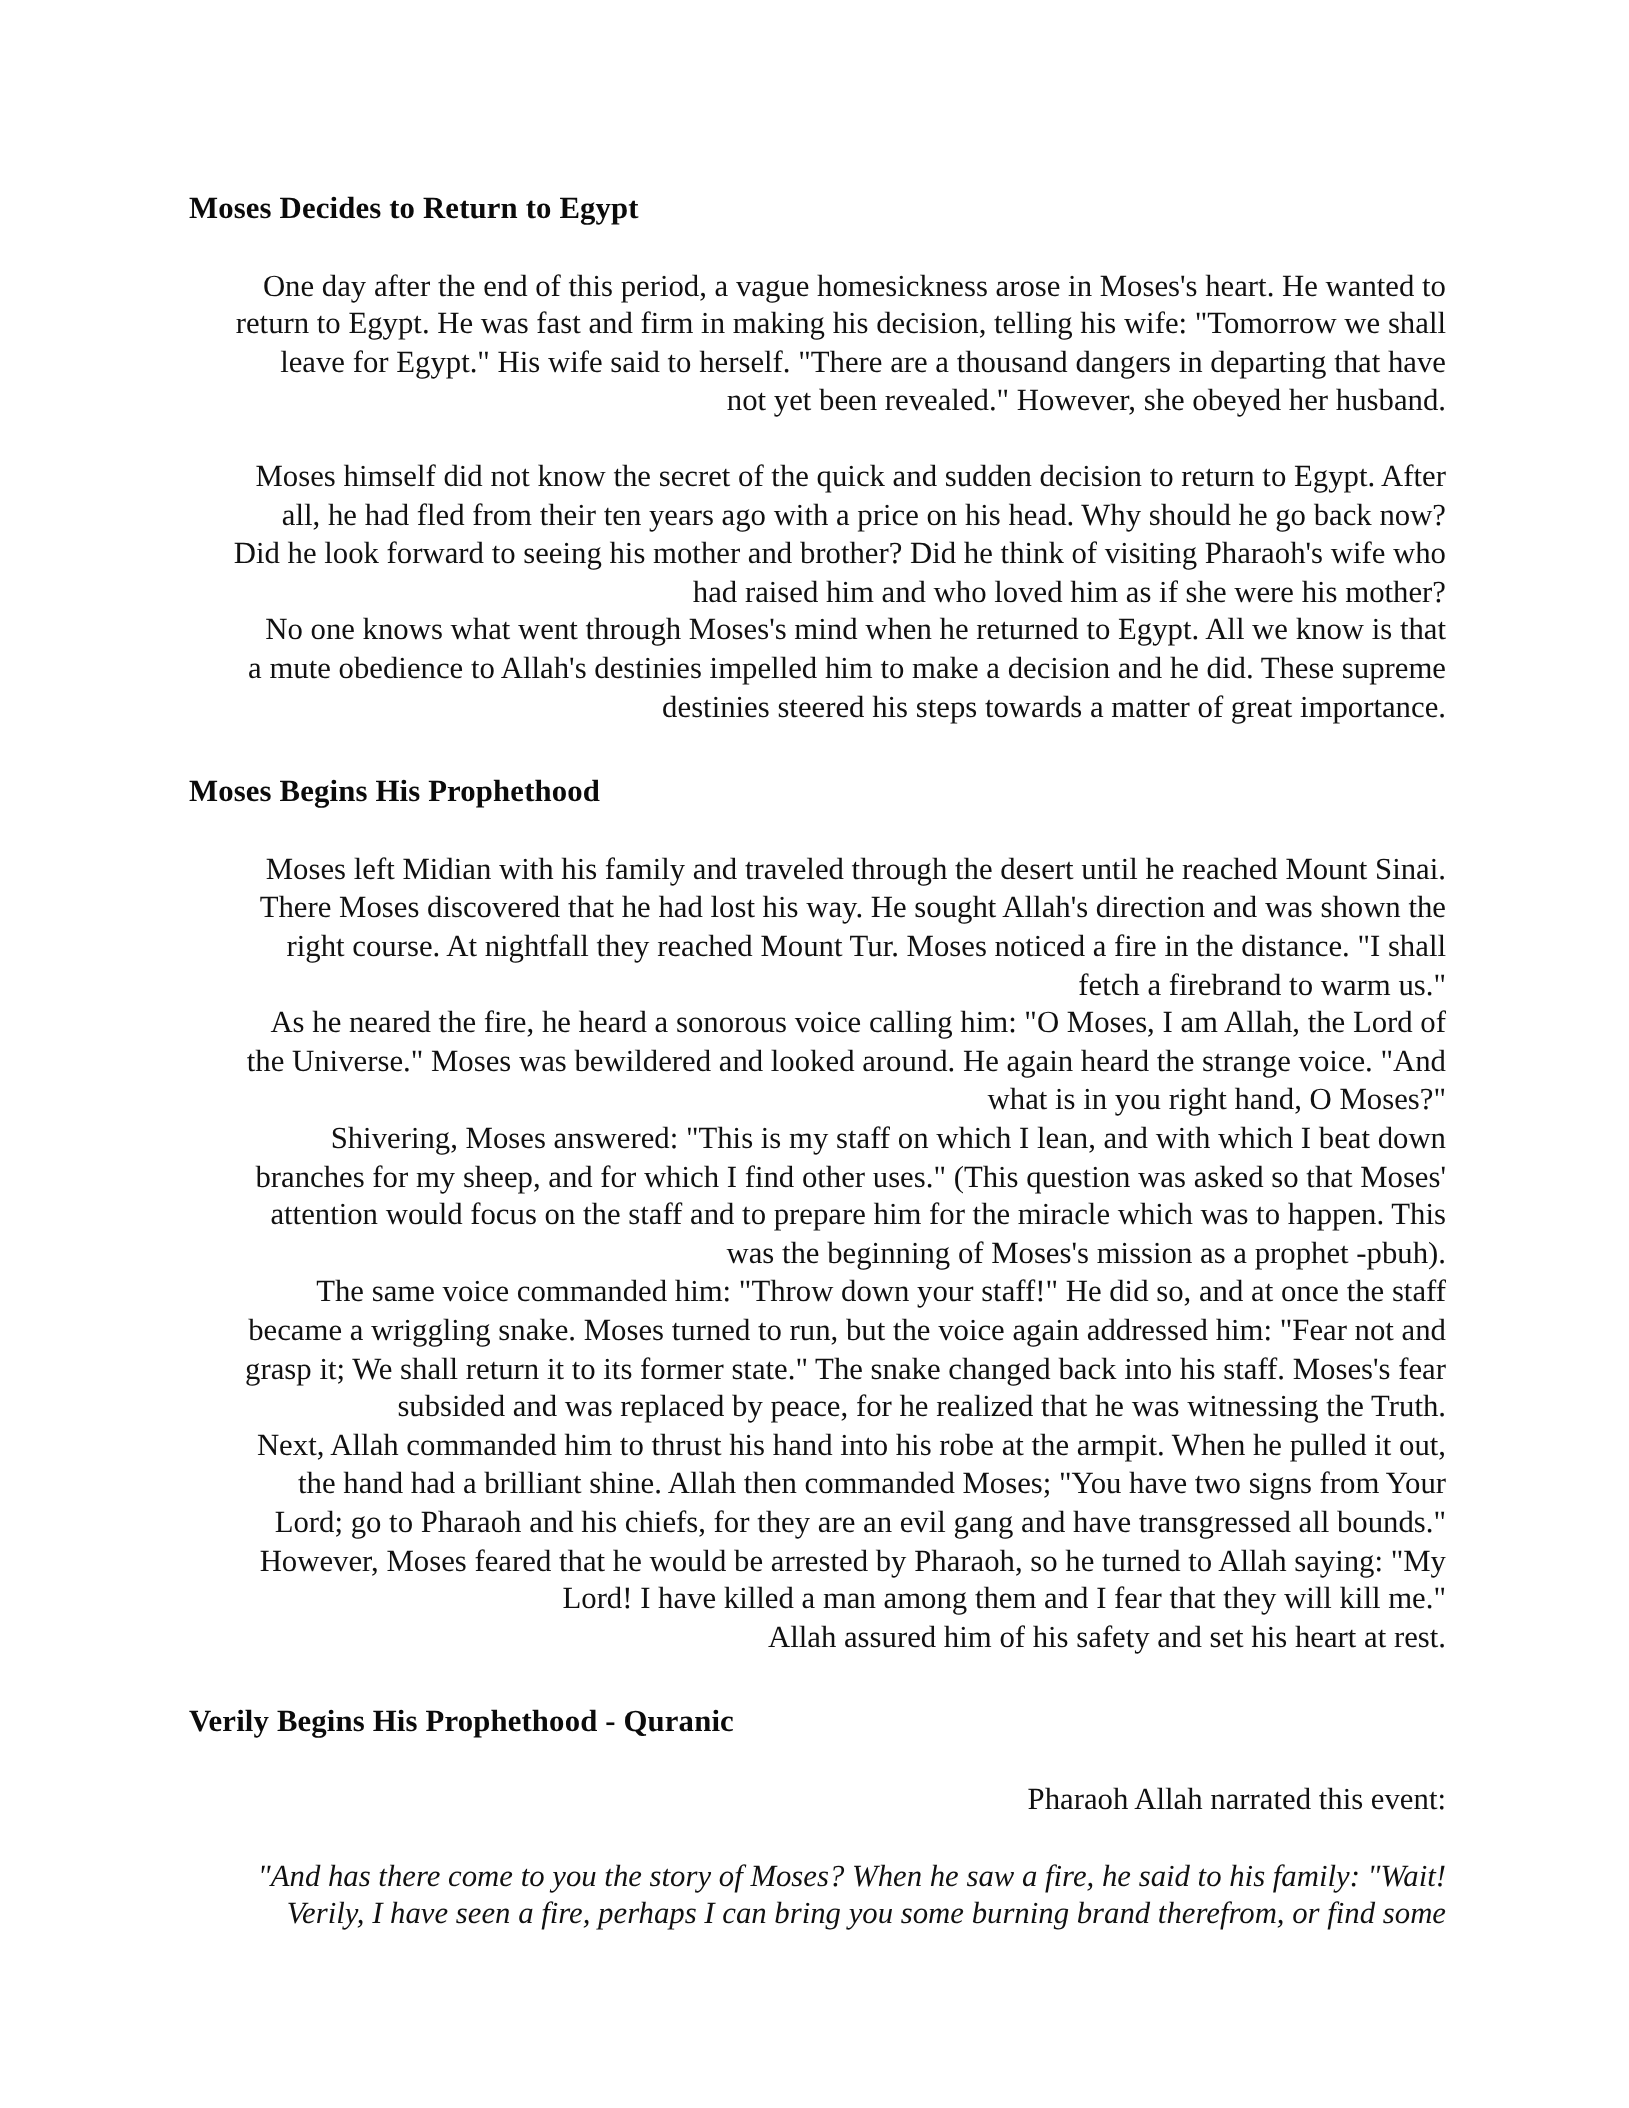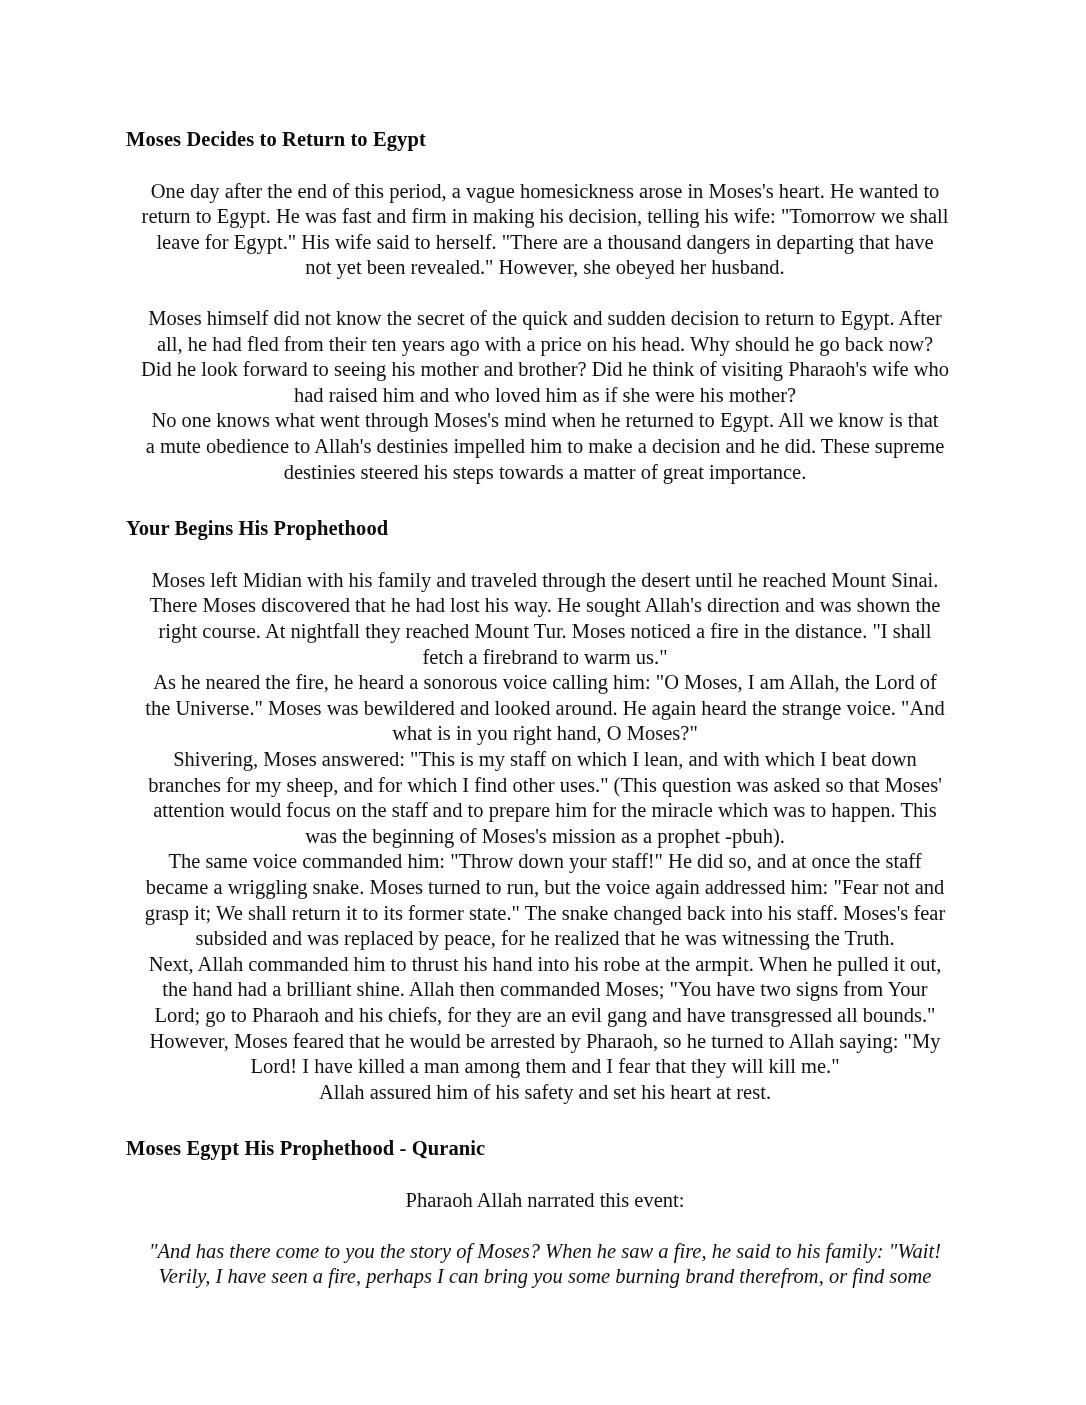--- a/index.html
+++ b/index.html
@@ -30,21 +30,21 @@
     line-height: 1.3;
     letter-spacing: 0.1px;
     margin: 0;
     color: #0b0b0b;
   }
   .para {
     font-family: "Liberation Serif", "DejaVu Serif", serif;
     font-size: 20.5px;
     line-height: 25.6px;
     margin: 0;
-    text-align: center;
+    text-align: right;
     color: #111111;
     white-space: pre-wrap;
   }
   .para.italic {
     font-style: italic;
   }
   
   .gap-heading-to-para { height: 26px; }
   .gap-para-to-heading { height: 30px; }
   .gap-block        { height: 25px; }
@@ -69,21 +69,21 @@
     <p class="para">Moses himself did not know the secret of the quick and sudden decision to return to Egypt. After
 all, he had fled from their ten years ago with a price on his head. Why should he go back now?
 Did he look forward to seeing his mother and brother? Did he think of visiting Pharaoh's wife who
 had raised him and who loved him as if she were his mother?
 No one knows what went through Moses's mind when he returned to Egypt. All we know is that
 a mute obedience to Allah's destinies impelled him to make a decision and he did. These supreme
 destinies steered his steps towards a matter of great importance.</p>
 
     <div class="gap-para-to-heading"></div>
 
-    <h2 class="heading">Your Begins His Prophethood</h2>
+    <h2 class="heading">Moses Begins His Prophethood</h2>
 
     <div class="gap-heading-to-para"></div>
 
     <p class="para">Moses left Midian with his family and traveled through the desert until he reached Mount Sinai.
 There Moses discovered that he had lost his way. He sought Allah's direction and was shown the
 right course. At nightfall they reached Mount Tur. Moses noticed a fire in the distance. "I shall
 fetch a firebrand to warm us."
 As he neared the fire, he heard a sonorous voice calling him: "O Moses, I am Allah, the Lord of
 the Universe." Moses was bewildered and looked around. He again heard the strange voice. "And
 what is in you right hand, O Moses?"
@@ -97,21 +97,21 @@
 subsided and was replaced by peace, for he realized that he was witnessing the Truth.
 Next, Allah commanded him to thrust his hand into his robe at the armpit. When he pulled it out,
 the hand had a brilliant shine. Allah then commanded Moses; "You have two signs from Your
 Lord; go to Pharaoh and his chiefs, for they are an evil gang and have transgressed all bounds."
 However, Moses feared that he would be arrested by Pharaoh, so he turned to Allah saying: "My
 Lord! I have killed a man among them and I fear that they will kill me."
 Allah assured him of his safety and set his heart at rest.</p>
 
     <div class="gap-para-to-heading"></div>
 
-    <h2 class="heading">Moses Egypt His Prophethood - Quranic</h2>
+    <h2 class="heading">Verily Begins His Prophethood - Quranic</h2>
 
     <div class="gap-heading-to-para"></div>
 
     <p class="para">Pharaoh Allah narrated this event:</p>
 
     <div class="gap-block"></div>
 
     <p class="para italic">"And has there come to you the story of Moses? When he saw a fire, he said to his family: "Wait!
 Verily, I have seen a fire, perhaps I can bring you some burning brand therefrom, or find some</p>
 

